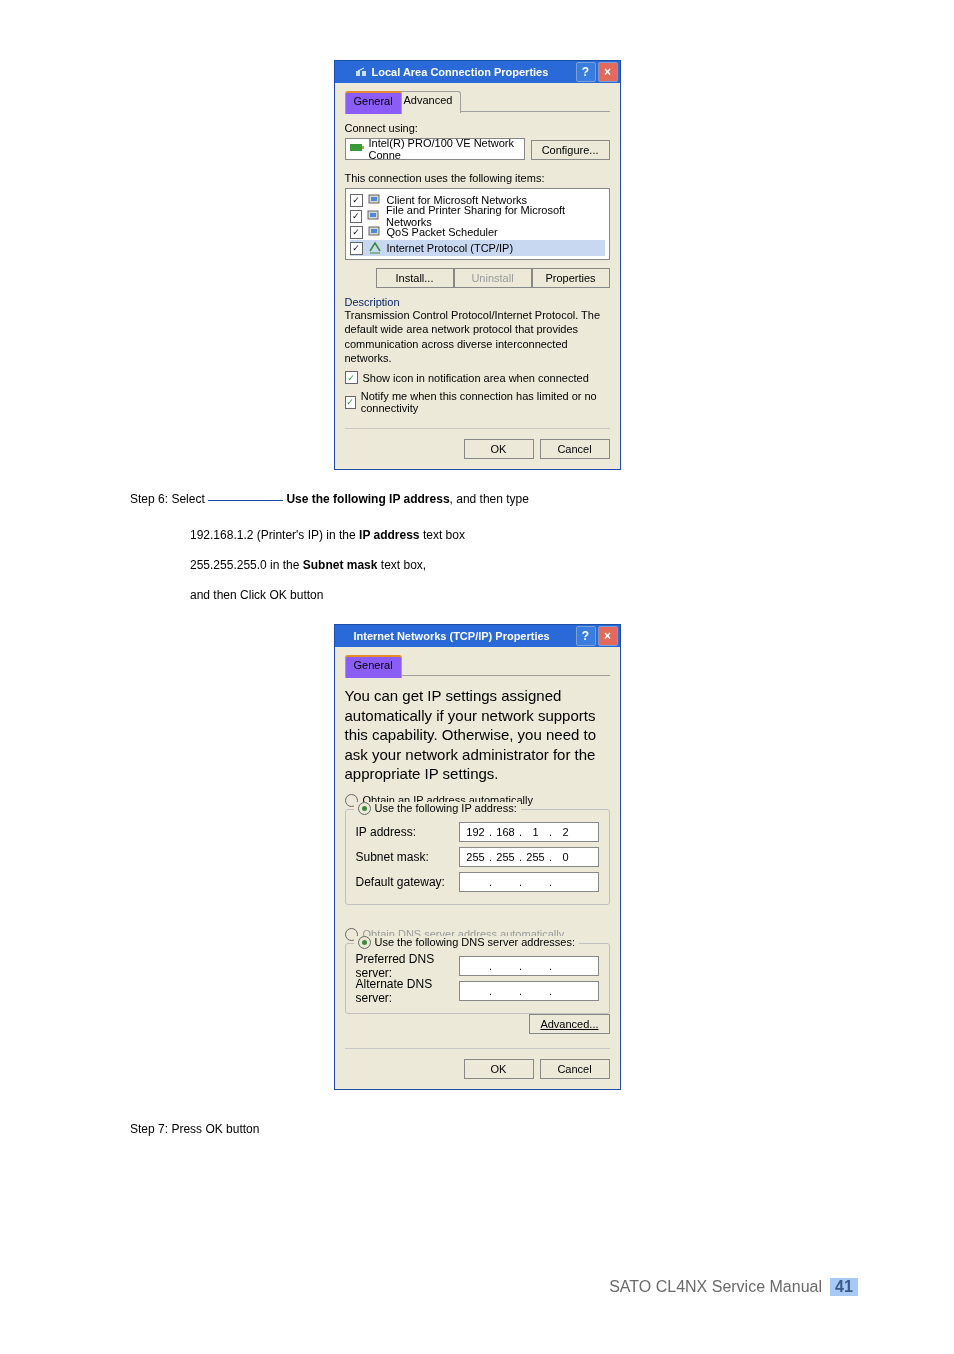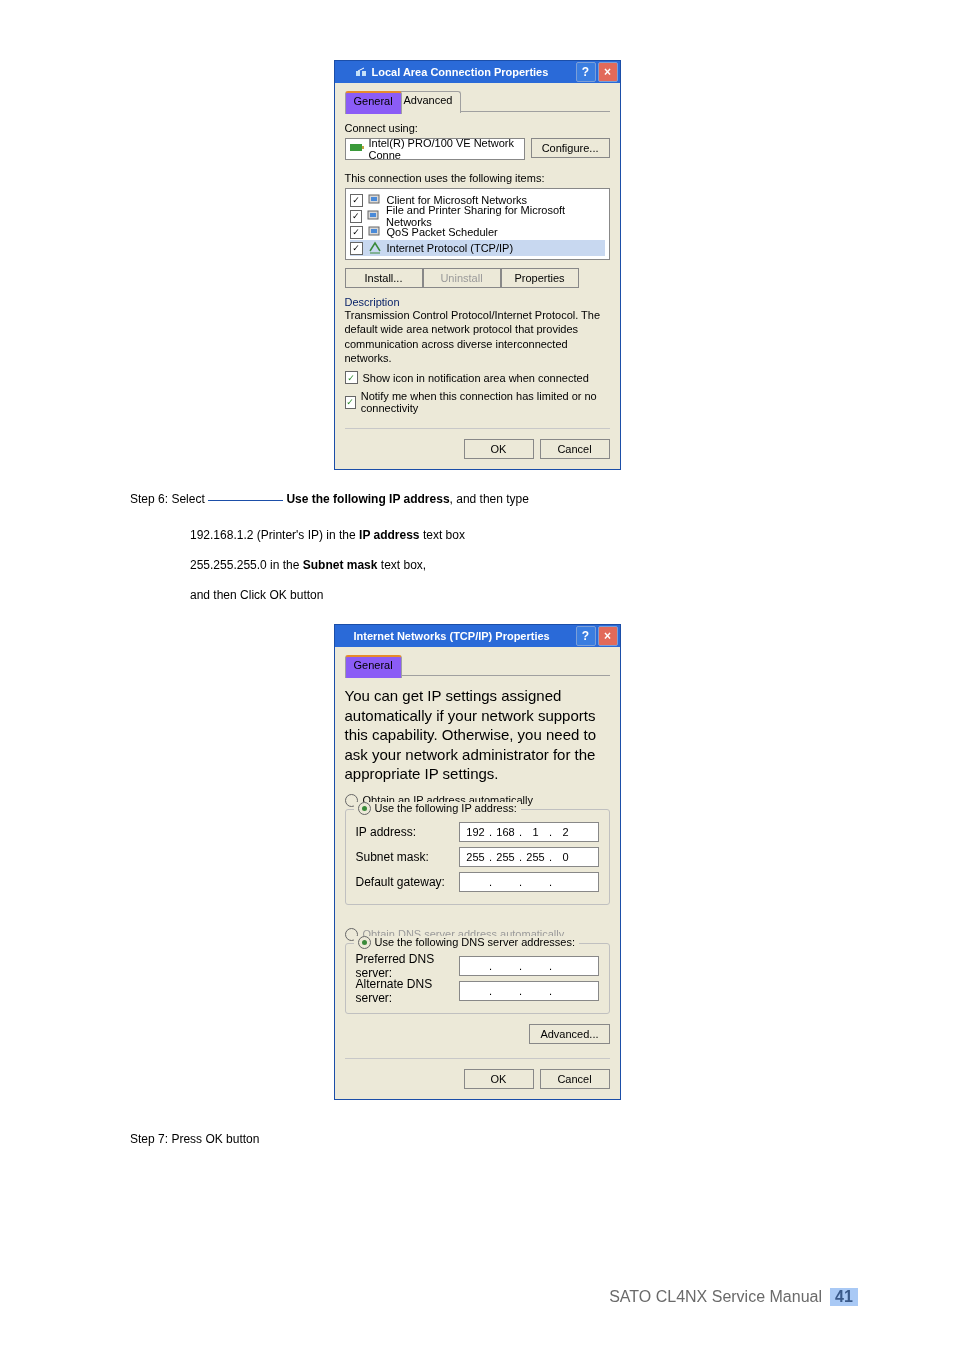--- a/index.html
+++ b/index.html
@@ -12,48 +12,48 @@
   .titlebar .t-icon{width:14px;height:14px;margin-right:4px;display:inline-flex;align-items:center;justify-content:center;}
   .titlebar .spacer{flex:1;}
   .win-btn{width:18px;height:18px;margin-left:2px;border:1px solid #7b9fd8;border-radius:2px;display:flex;align-items:center;justify-content:center;font-weight:bold;font-size:12px;}
   .win-help{background:#3a7de0;color:#fff;}
   .win-close{background:#e26a5a;color:#fff;}
   .dialog-body{padding:8px 10px 10px 10px;}
   .tabstrip{position:relative;height:20px;border-bottom:1px solid #a0a0a0;margin-bottom:10px;}
   .tab{position:absolute;top:0;height:19px;border:1px solid #a0a0a0;border-bottom:none;border-radius:3px 3px 0 0;background:#ece9d8;padding:2px 8px 0 8px;font-size:11px;}
   .tab.active{background:#8b5cf6;border-top:2px solid #e68b2c;z-index:2;}
   .label{font-size:11px;}
-  .adapter-row{display:flex;align-items:flex-start;gap:6px;margin-top:4px;}
+  .adapter-row{display:flex;align-items:flex-end;gap:6px;margin-top:4px;}
   .adapter-box{flex:1;height:20px;border:1px solid #888;background:#fff;display:flex;align-items:center;padding-left:4px;gap:5px;}
   .btn{height:20px;border:1px solid #888;background:#ece9d8;padding:0 10px;font-size:11px;display:inline-flex;align-items:center;justify-content:center;border-radius:0;}
   .btn[disabled]{color:#9a9a9a;}
   .listbox{border:1px solid #888;background:#fff;padding:3px 4px;margin-top:4px;}
   .list-item{display:flex;align-items:center;gap:5px;height:16px;}
   .list-item .chk{width:11px;height:11px;border:1px solid #666;background:#fff;display:inline-flex;align-items:center;justify-content:center;font-size:9px;}
   .list-item.sel{background:#c8d8f0;}
   .svc-icon{width:14px;height:14px;display:inline-block;}
-  .btn-row{display:flex;justify-content:flex-start;margin-top:8px;}
+  .btn-row{display:flex;justify-content:flex-end;margin-top:8px;}
   .desc-head{color:#0a246a;font-size:11px;margin-top:8px;}
   .desc-text{font-size:11px;line-height:1.3;width:260px;}
   .opt-row{display:flex;align-items:center;gap:5px;margin-top:6px;}
   .chk2{width:11px;height:11px;border:1px solid #666;background:#fff;display:inline-flex;align-items:center;justify-content:center;color:#2a8a2a;font-size:9px;}
   .dialog-footer{border-top:1px solid #c8c8c8;margin-top:14px;padding-top:10px;display:flex;justify-content:flex-end;gap:6px;}
   
   .info-text{font-size:15px;line-height:1.3;margin-bottom:10px;}
   .radio{width:11px;height:11px;border:1px solid #666;border-radius:50%;display:inline-flex;align-items:center;justify-content:center;vertical-align:middle;}
   .radio.sel::after{content:"";width:5px;height:5px;background:#3a8a3a;border-radius:50%;}
   .group{border:1px solid #c0c0c0;border-radius:3px;padding:8px 10px;margin-top:2px;position:relative;}
   .group .legend{position:absolute;top:-8px;left:8px;background:#ece9d8;padding:0 4px;font-size:11px;display:flex;align-items:center;gap:4px;}
   .field-row{display:flex;align-items:center;height:22px;margin:3px 0;}
   .field-row .flabel{flex:1;font-size:12px;}
   .ipbox{width:130px;height:18px;border:1px solid #888;background:#fff;display:flex;align-items:center;padding:0 4px;font-size:11px;letter-spacing:0;}
   .ipbox span{display:inline-block;width:24px;text-align:center;}
   .ipbox .dot{width:6px;text-align:center;}
   .disabled{color:#9a9a9a;}
-  .right-btn-row{display:flex;justify-content:flex-end;margin-top:10px;}
+  .right-btn-row{display:flex;justify-content:flex-end;text-decoration:underline;}
   .page-foot{margin-top:140px;font-size:16px;display:flex;justify-content:flex-end;align-items:center;padding-right:6px;color:#6a6a6a;}
   .pg{width:28px;height:18px;background:#a9c9f5;color:#3a5a8a;display:flex;align-items:center;justify-content:center;margin-left:8px;font-weight:bold;}
   .blue-underline{border-bottom:1px solid #1b4ea8;width:75px;display:inline-block;vertical-align:middle;}
 </style>
 </head>
 <body>
 
 <div class="page">
 
   <div class="dialog">

